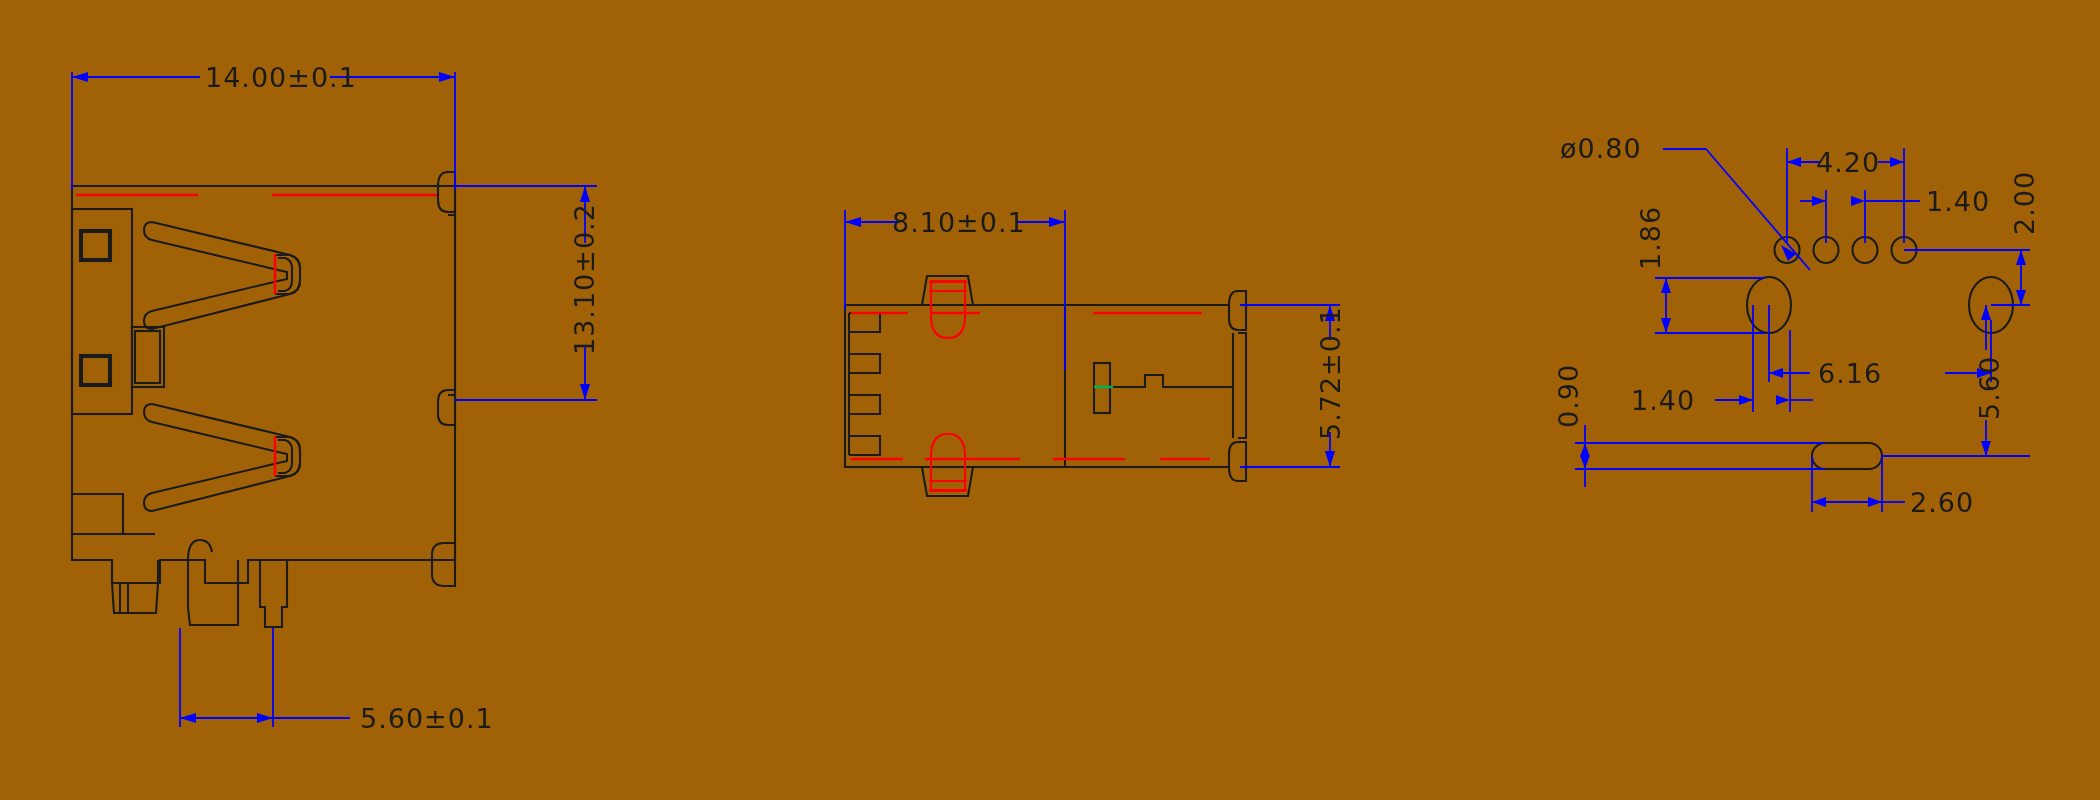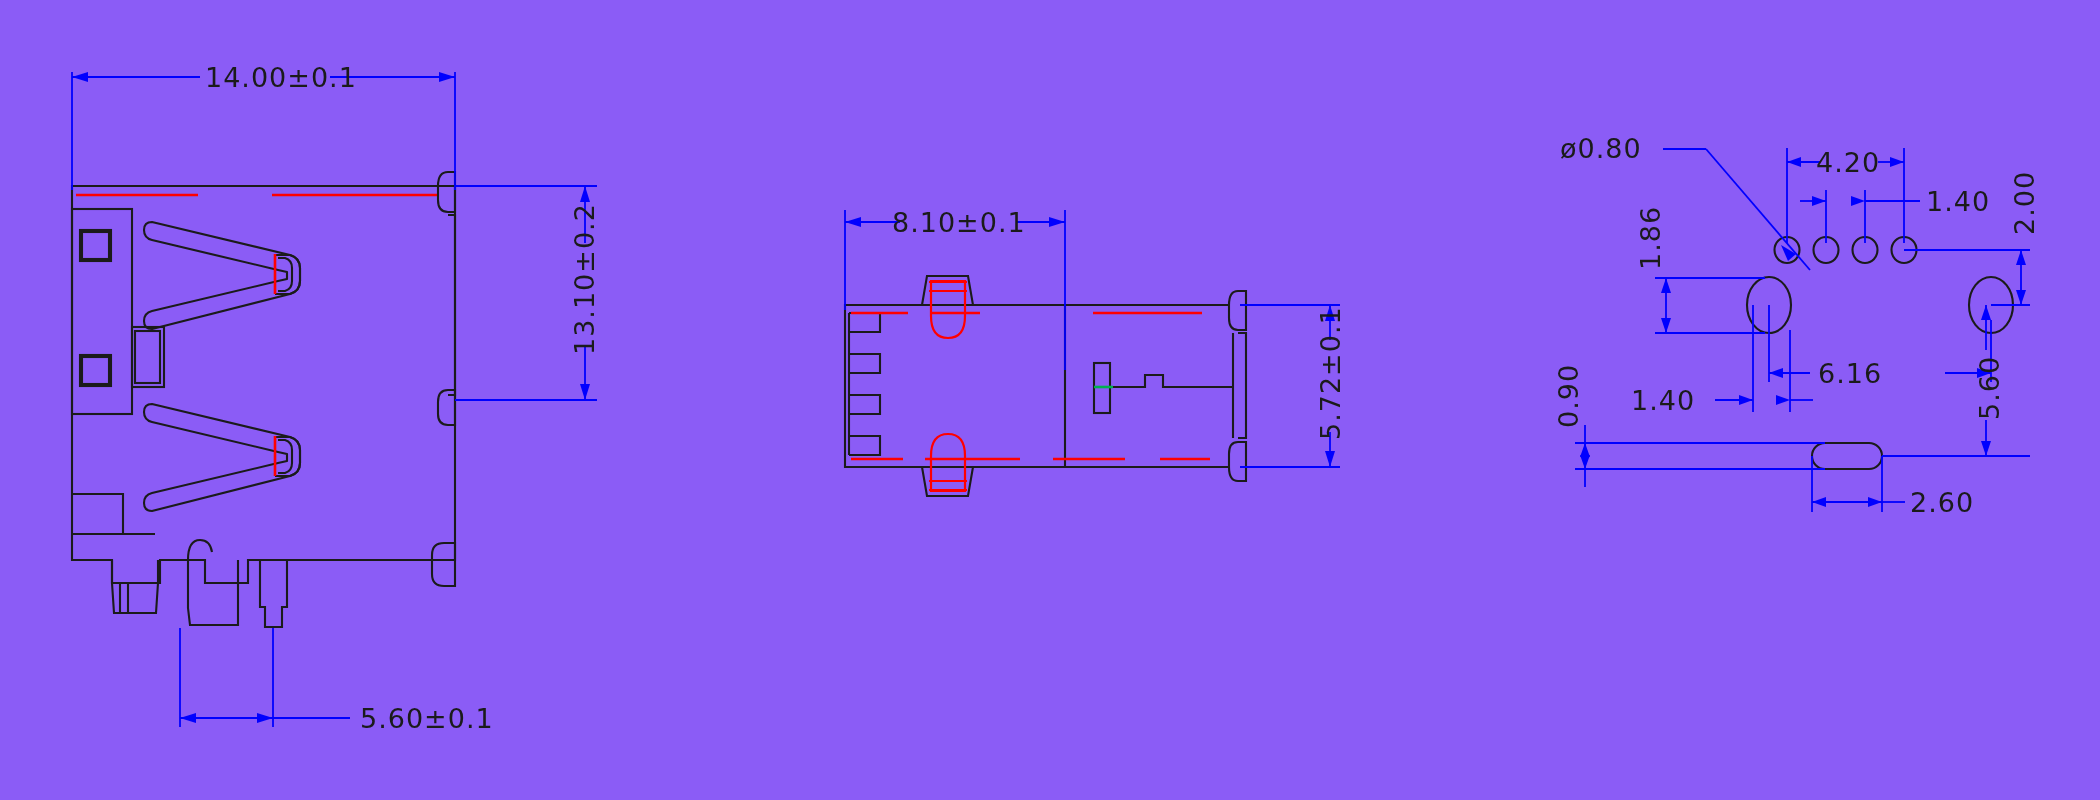--- a/index.html
+++ b/index.html
@@ -1,18 +1,18 @@
 <!DOCTYPE html>
 <html><head>
 <meta charset="utf-8">
 <style>
   html,body{margin:0;padding:0;background:#ffffff;}
   body{width:2100px;height:800px;overflow:hidden;
        font-family:"DejaVu Sans",sans-serif;}
-  #sheet{position:relative;width:2100px;height:800px;background:#8b5cf6;}
+  #sheet{position:relative;width:2100px;height:800px;background:#a16207;}
   svg{display:block;position:absolute;top:0;left:0;}
   .dimtxt{font-family:"DejaVu Sans",sans-serif;font-size:27px;fill:#1b1b1b;
           letter-spacing:1px;}
   .dimtxt-v{font-family:"DejaVu Sans",sans-serif;font-size:27px;fill:#1b1b1b;
           letter-spacing:1px;}
 </style>
 </head>
 <body>
 
 <div id="sheet">

